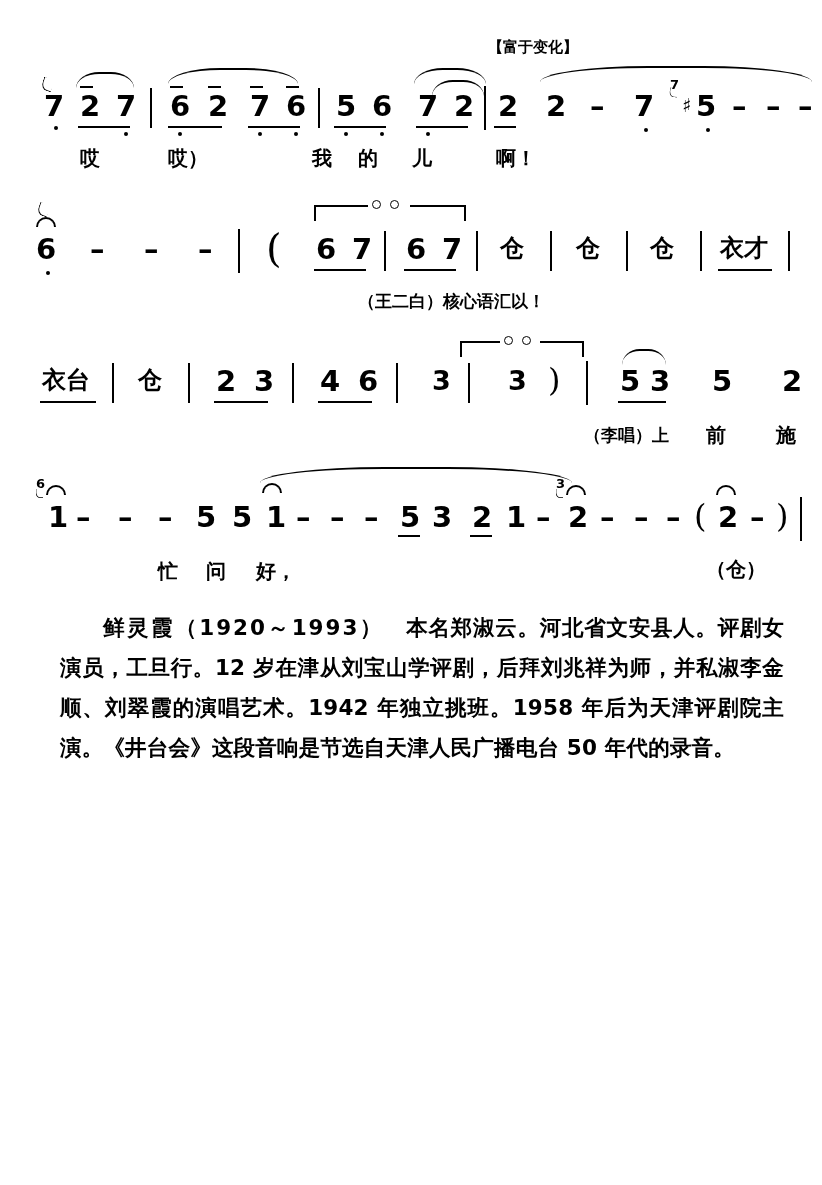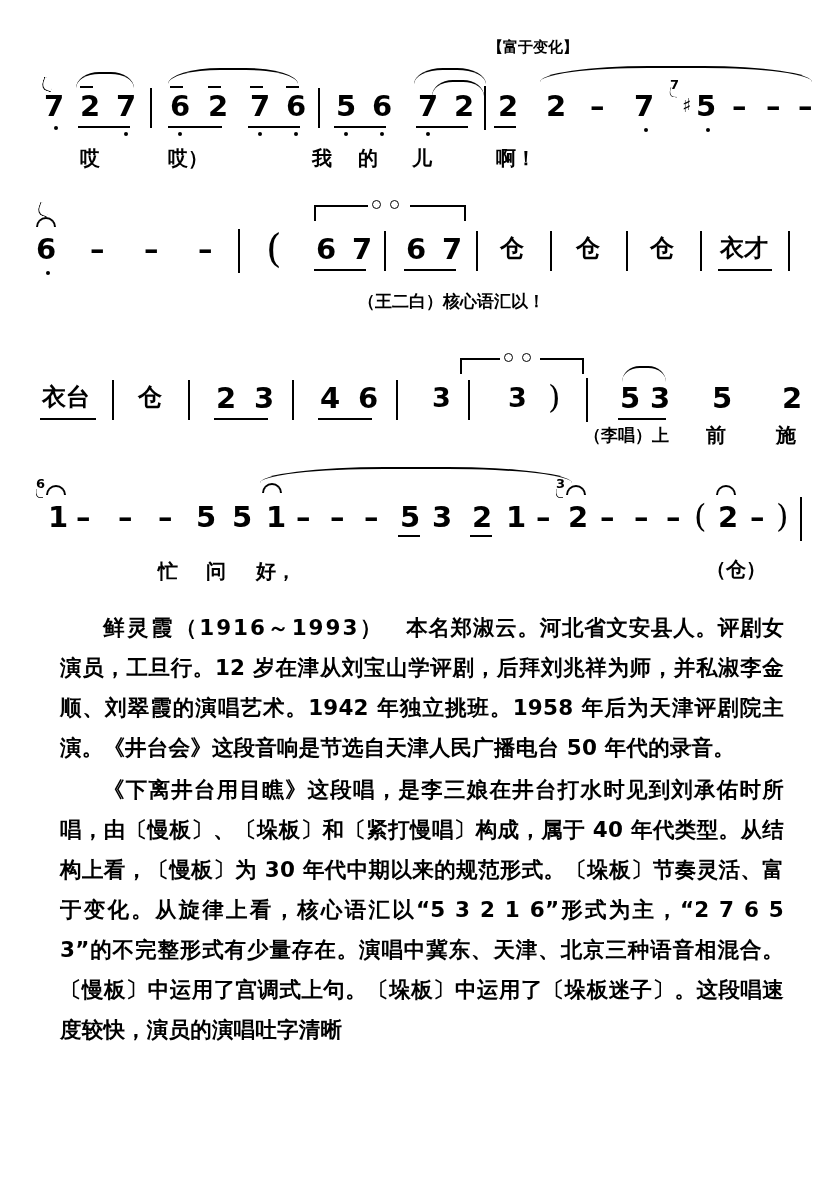--- a/index.html
+++ b/index.html
@@ -359,21 +359,21 @@
       <span class="perc" style="left:692px;">衣才</span>
       <div class="beam" style="left:690px;top:34px;width:54px;"></div>
       <div class="bar" style="left:760px;"></div>
     </div>
 
     <div class="speak" style="left:330px;top:98px;">（王二白）核心语汇以！</div>
   </div>
 
   <div class="sysline l3">
 
-    <div class="staff" style="top:49px;">
+    <div class="staff" style="top:32px;">
 
       <span class="perc" style="left:14px;">衣台</span>
       <div class="beam" style="left:12px;top:34px;width:56px;"></div>
       <div class="bar" style="left:84px;"></div>
 
       <span class="perc" style="left:110px;">仓</span>
       <div class="bar" style="left:160px;"></div>
 
       <span class="n" style="left:188px;">2</span>
       <span class="n" style="left:226px;">3</span>
@@ -464,15 +464,14 @@
 
     <div class="lyric" style="left:130px;top:86px;">忙</div>
     <div class="lyric" style="left:178px;top:86px;">问</div>
     <div class="lyric" style="left:228px;top:86px;">好，</div>
     <div class="lyric" style="left:678px;top:84px;">（仓）</div>
   </div>
 
 </div>
 
 <div class="prose">
-  <p class="para indent"><span class="pname">鲜灵霞（1916～1993）</span><span>　本名郑淑云。河北省文安县人。评剧女演员，工旦行。12 岁在津从刘宝山学评剧，后拜刘兆祥为师，并私淑李金顺、刘翠霞的演唱艺术。1942 年独立挑班。1958 年后为天津评剧院主演。《井台会》这段音响是节选自天津人民广播电台 50 年代的录音。</span></p>
-  <p class="para indent">《下离井台用目瞧》这段唱，是李三娘在井台打水时见到刘承佑时所唱，由〔慢板〕、〔垛板〕和〔紧打慢唱〕构成，属于 40 年代类型。从结构上看，〔慢板〕为 30 年代中期以来的规范形式。〔垛板〕节奏灵活、富于变化。从旋律上看，核心语汇以“5 3 2 1 6”形式为主，“2 7 6 5 3”的不完整形式有少量存在。演唱中冀东、天津、北京三种语音相混合。〔慢板〕中运用了宫调式上句。〔垛板〕中运用了〔垛板迷子〕。这段唱速度较快，演员的演唱吐字清晰</p>
+  <p class="para indent"><span class="pname">鲜灵霞（1920～1993）</span><span>　本名郑淑云。河北省文安县人。评剧女演员，工旦行。12 岁在津从刘宝山学评剧，后拜刘兆祥为师，并私淑李金顺、刘翠霞的演唱艺术。1942 年独立挑班。1958 年后为天津评剧院主演。《井台会》这段音响是节选自天津人民广播电台 50 年代的录音。</span></p>
 </div>
 
 </body></html>

